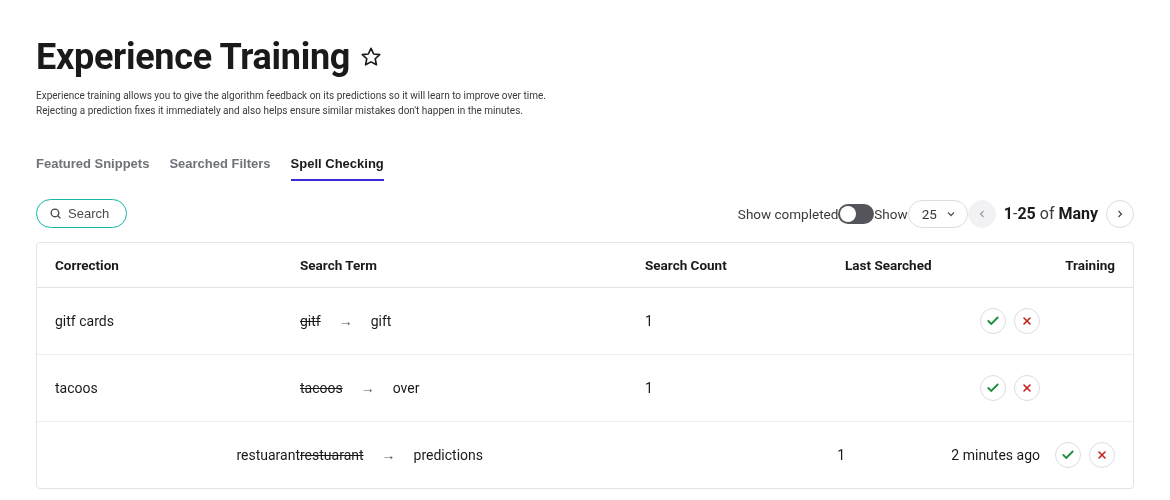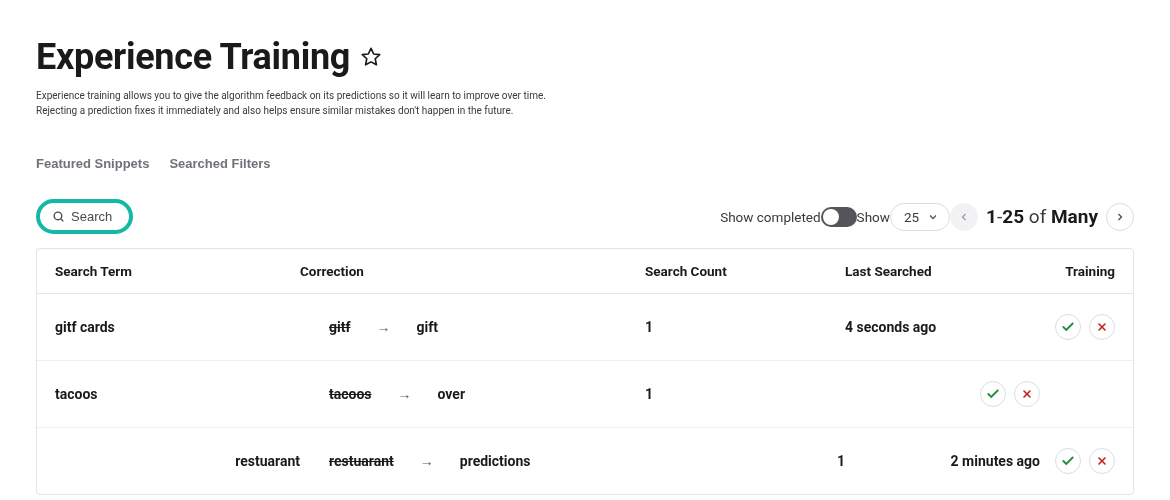--- a/index.html
+++ b/index.html
@@ -64,21 +64,21 @@
     .toolbar {
       display: flex;
       align-items: center;
       justify-content: space-between;
       margin-bottom: 14px;
     }
     .search-wrap {
       display: flex;
       align-items: center;
       gap: 6px;
-      border: 4px solid #14b8a6;
+      border: 1px solid #14b8a6;
       border-radius: 18px;
       padding: 6px 12px;
       font-size: 13px;
       color: #4a4a4a;
     }
     .search-input {
       border: none;
       outline: none;
       font-size: 13px;
       background: transparent;
@@ -138,21 +138,21 @@
       display: flex;
       align-items: center;
       justify-content: center;
     }
     .pager-btn.disabled {
       background: #f2f2f4;
       border: 1px solid #f2f2f4;
       cursor: default;
     }
     .pager-text {
-      font-size: 19px;
+      font-size: 16px;
       color: #3a3a3a;
     }
     .pager-text b {
       font-weight: 700;
       color: #1a1a1a;
     }
     .table {
       border: 1px solid #e3e4e8;
       border-radius: 4px;
       overflow: hidden;
@@ -167,34 +167,32 @@
       font-size: 13.5px;
       font-weight: 700;
       color: #1a1a1a;
       border-bottom: 1px solid #e3e4e8;
     }
     .trow {
       padding: 20px 18px;
       font-size: 14px;
       color: #1a1a1a;
       border-bottom: 1px solid #edeef1;
-      font-weight: bold;
     }
     .trow:last-child {
       border-bottom: none;
       text-align: right;
     }
     .training-col {
       text-align: right;
     }
     .correction {
       display: flex;
       align-items: center;
-      gap: 26px;
-      margin-left: 29px;
+      gap: 18px;
     }
     .strike {
       text-decoration: line-through;
     }
     .arrow {
       color: #555;
       font-size: 14px;
     }
     .actions {
       display: flex;
@@ -221,26 +219,27 @@
 <div class="page-header">
   <div class="title-row">
     <h1 class="page-title">Experience Training</h1>
     <button class="star-btn">
       <svg width="22" height="22" viewBox="0 0 24 24" fill="none" stroke="#1a1a1a" stroke-width="1.8" stroke-linejoin="round">
         <path d="M12 2.5l2.9 6.2 6.6.7-4.9 4.5 1.3 6.6L12 17.3l-5.9 3.2 1.3-6.6L2.5 9.4l6.6-.7L12 2.5z"></path>
       </svg>
     </button>
   </div>
   <p class="desc">Experience training allows you to give the algorithm feedback on its predictions so it will learn to improve over time.</p>
-  <p class="desc">Rejecting a prediction fixes it immediately and also helps ensure similar mistakes don't happen in the future.</p>
+  <p class="desc">Rejecting a prediction fixes it immediately and also helps ensure similar mistakes don't happen in the minutes.</p>
 </div>
 
 <div class="tabs">
   <button class="tab">Featured Snippets</button>
   <button class="tab">Searched Filters</button>
+  <button class="tab active">Spell Checking</button>
 </div>
 
 <div class="toolbar">
   <div class="search-wrap">
     <svg width="13" height="13" viewBox="0 0 24 24" fill="none" stroke="#4a4a4a" stroke-width="2.5">
       <circle cx="11" cy="11" r="7"></circle>
       <line x1="21" y1="21" x2="16.2" y2="16.2"></line>
     </svg>
     <input class="search-input" placeholder="Search" style="">
   </div>
@@ -271,36 +270,35 @@
         <svg width="12" height="12" viewBox="0 0 24 24" fill="none" stroke="#4a4a4a" stroke-width="2.5">
           <polyline points="9 18 15 12 9 6"></polyline>
         </svg>
       </button>
     </div>
   </div>
 </div>
 
 <div class="table">
   <div class="thead">
+    <div>Correction</div>
     <div>Search Term</div>
-    <div>Correction</div>
     <div>Search Count</div>
     <div>Last Searched</div>
     <div class="training-col">Training</div>
   </div>
 
   <div class="trow">
     <div>gitf cards</div>
     <div class="correction">
       <span class="strike">gitf</span>
       <span class="arrow">→</span>
       <span>gift</span>
     </div>
     <div>1</div>
-    <div>4 seconds ago</div>
     <div class="actions">
       <button class="action-btn">
         <svg class="check" width="14" height="14" viewBox="0 0 24 24" fill="none" stroke="currentColor" stroke-width="3.2" stroke-linecap="round">
             <polyline points="20 6 9 17 4 12"></polyline>
           </svg>
       </button>
       <button class="action-btn">
         <svg class="cross" width="12" height="12" viewBox="0 0 24 24" fill="none" stroke="currentColor" stroke-width="3.2" stroke-linecap="round">
             <line x1="18" y1="6" x2="6" y2="18"></line>
             <line x1="6" y1="6" x2="18" y2="18"></line>

